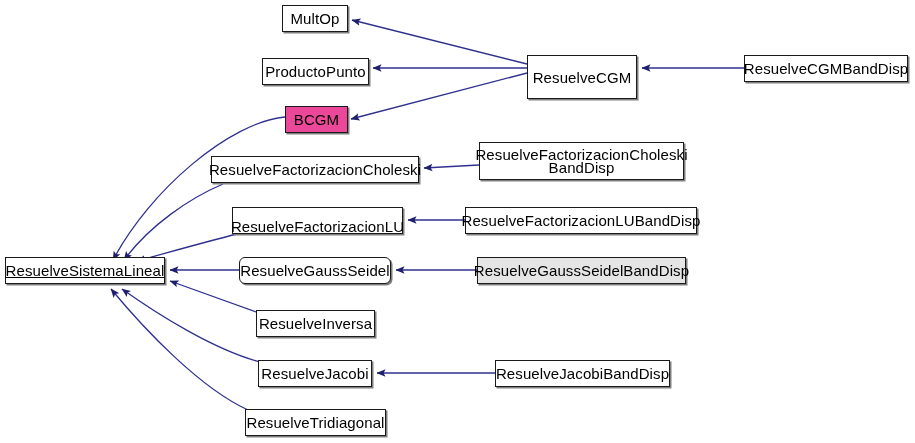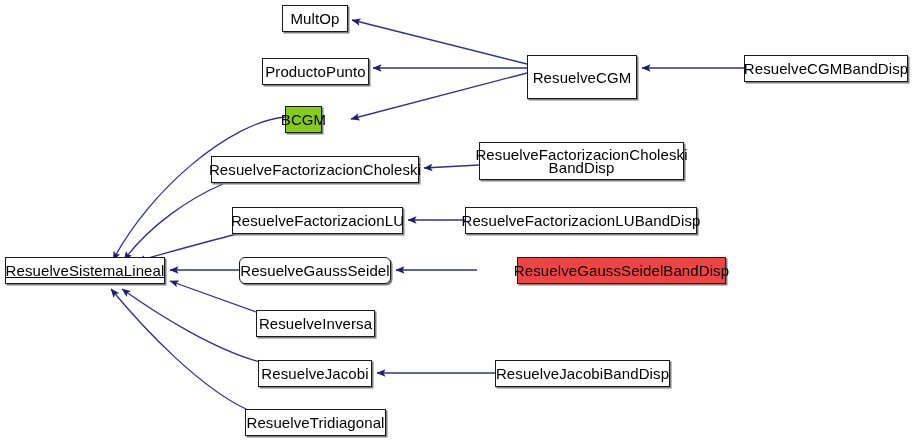--- a/index.html
+++ b/index.html
@@ -74,28 +74,28 @@
         <path d="M 260,362 C 215,350 160,316 122,289" fill="none" stroke="#30308f" stroke-width="1.3" marker-end="url(#arrowhead)"></path>
         <path d="M 248,410 C 200,388 145,330 111,289" fill="none" stroke="#30308f" stroke-width="1.3" marker-end="url(#arrowhead)"></path>
       </g>
   </svg>
 
   <div id="nodes">
       <div class="node" title="MultOp" style="left: 282px; top: 5px; width: 66px; height: 27px; border-color: rgb(26, 26, 26); background: rgb(255, 255, 255); box-shadow: rgb(128, 128, 128) 1.5px 1.5px 0px 0px;"><span>MultOp</span></div>
       <div class="node" title="ProductoPunto" style="left: 262px; top: 58px; width: 107px; height: 27px; border-color: rgb(26, 26, 26); background: rgb(255, 255, 255); box-shadow: rgb(128, 128, 128) 1.5px 1.5px 0px 0px;"><span>ProductoPunto</span></div>
       <div class="node" title="ResuelveCGM" style="left: 527px; top: 55px; width: 110px; height: 44px; border-color: rgb(26, 26, 26); background: rgb(255, 255, 255); box-shadow: rgb(128, 128, 128) 1.5px 1.5px 0px 0px;"><span>ResuelveCGM</span></div>
       <div class="node" title="ResuelveCGMBandDisp" style="left: 744px; top: 55px; width: 164px; height: 27px; border-color: rgb(26, 26, 26); background: rgb(255, 255, 255); box-shadow: rgb(128, 128, 128) 1.5px 1.5px 0px 0px;"><span>ResuelveCGMBandDisp</span></div>
-      <div class="node" title="BCGM" style="left: 285px; top: 106px; width: 37px; height: 27px; border-color: rgb(26, 26, 26); background: #84cc16; box-shadow: rgb(128, 128, 128) 1.5px 1.5px 0px 0px;"><span>BCGM</span></div>
+      <div class="node" title="BCGM" style="left: 285px; top: 106px; width: 63px; height: 27px; border-color: rgb(26, 26, 26); background: #ec4899; box-shadow: rgb(128, 128, 128) 1.5px 1.5px 0px 0px;"><span>BCGM</span></div>
       <div class="node" title="ResuelveFactorizacionCholeski" style="left: 211px; top: 156px; width: 208px; height: 27px; border-color: rgb(26, 26, 26); background: rgb(255, 255, 255); box-shadow: rgb(128, 128, 128) 1.5px 1.5px 0px 0px;"><span>ResuelveFactorizacionCholeski</span></div>
       <div class="node two-line" title="ResuelveFactorizacionCholeskiBandDisp" style="left: 479px; top: 142px; width: 205px; height: 38px; border-color: rgb(26, 26, 26); background: rgb(255, 255, 255); box-shadow: rgb(128, 128, 128) 1.5px 1.5px 0px 0px;"><span>ResuelveFactorizacionCholeski
 BandDisp</span></div>
-      <div class="node" title="ResuelveFactorizacionLU" style="left: 232px; top: 207px; width: 171px; height: 27px; border-color: rgb(26, 26, 26); background: rgb(255, 255, 255); box-shadow: rgb(128, 128, 128) 1.5px 1.5px 0px 0px;"><span>ResuelveFactorizacionLU</span></div>
+      <div class="node" title="ResuelveFactorizacionLU" style="left: 232px; top: 207px; width: 171px; height: 27px; border-color: rgb(26, 26, 26); background: rgb(255, 255, 255); box-shadow: rgb(128, 128, 128) 1.5px 1.5px 0px 0px; align-items: flex-end;"><span>ResuelveFactorizacionLU</span></div>
       <div class="node" title="ResuelveFactorizacionLUBandDisp" style="left: 465px; top: 207px; width: 232px; height: 27px; border-color: rgb(26, 26, 26); background: rgb(255, 255, 255); box-shadow: rgb(128, 128, 128) 1.5px 1.5px 0px 0px;"><span>ResuelveFactorizacionLUBandDisp</span></div>
       <div class="node" title="ResuelveSistemaLineal" style="left: 5px; top: 257px; width: 160px; height: 27px; border-color: rgb(26, 26, 26); background: rgb(255, 255, 255); box-shadow: rgb(128, 128, 128) 1.5px 1.5px 0px 0px; text-decoration: underline;"><span>ResuelveSistemaLineal</span></div>
       <div class="node" title="ResuelveGaussSeidel" style="left: 239px; top: 257px; width: 152px; height: 27px; border-color: rgb(26, 26, 26); background: rgb(255, 255, 255); box-shadow: rgb(128, 128, 128) 1.5px 1.5px 0px 0px; border-radius: 6px;"><span>ResuelveGaussSeidel</span></div>
-      <div class="node" title="ResuelveGaussSeidelBandDisp" style="left: 477px; top: 257px; width: 209px; height: 27px; border-color: rgb(26, 26, 26); background: #ef4444; box-shadow: rgb(128, 128, 128) 1.5px 1.5px 0px 0px; margin-left: 40px;"><span>ResuelveGaussSeidelBandDisp</span></div>
+      <div class="node" title="ResuelveGaussSeidelBandDisp" style="left: 477px; top: 257px; width: 209px; height: 27px; border-color: rgb(26, 26, 26); background: #e5e5e5; box-shadow: rgb(128, 128, 128) 1.5px 1.5px 0px 0px;"><span>ResuelveGaussSeidelBandDisp</span></div>
       <div class="node" title="ResuelveInversa" style="left: 256px; top: 310px; width: 119px; height: 27px; border-color: rgb(26, 26, 26); background: rgb(255, 255, 255); box-shadow: rgb(128, 128, 128) 1.5px 1.5px 0px 0px;"><span>ResuelveInversa</span></div>
       <div class="node" title="ResuelveJacobi" style="left: 258px; top: 360px; width: 114px; height: 27px; border-color: rgb(26, 26, 26); background: rgb(255, 255, 255); box-shadow: rgb(128, 128, 128) 1.5px 1.5px 0px 0px;"><span>ResuelveJacobi</span></div>
       <div class="node" title="ResuelveJacobiBandDisp" style="left: 495px; top: 360px; width: 175px; height: 27px; border-color: rgb(26, 26, 26); background: rgb(255, 255, 255); box-shadow: rgb(128, 128, 128) 1.5px 1.5px 0px 0px; text-align: center;"><span>ResuelveJacobiBandDisp</span></div>
       <div class="node" title="ResuelveTridiagonal" style="left: 245px; top: 409px; width: 141px; height: 27px; border-color: rgb(26, 26, 26); background: rgb(255, 255, 255); box-shadow: rgb(128, 128, 128) 1.5px 1.5px 0px 0px;"><span>ResuelveTridiagonal</span></div>
     </div>
 
 </div>
 
 </body></html>

